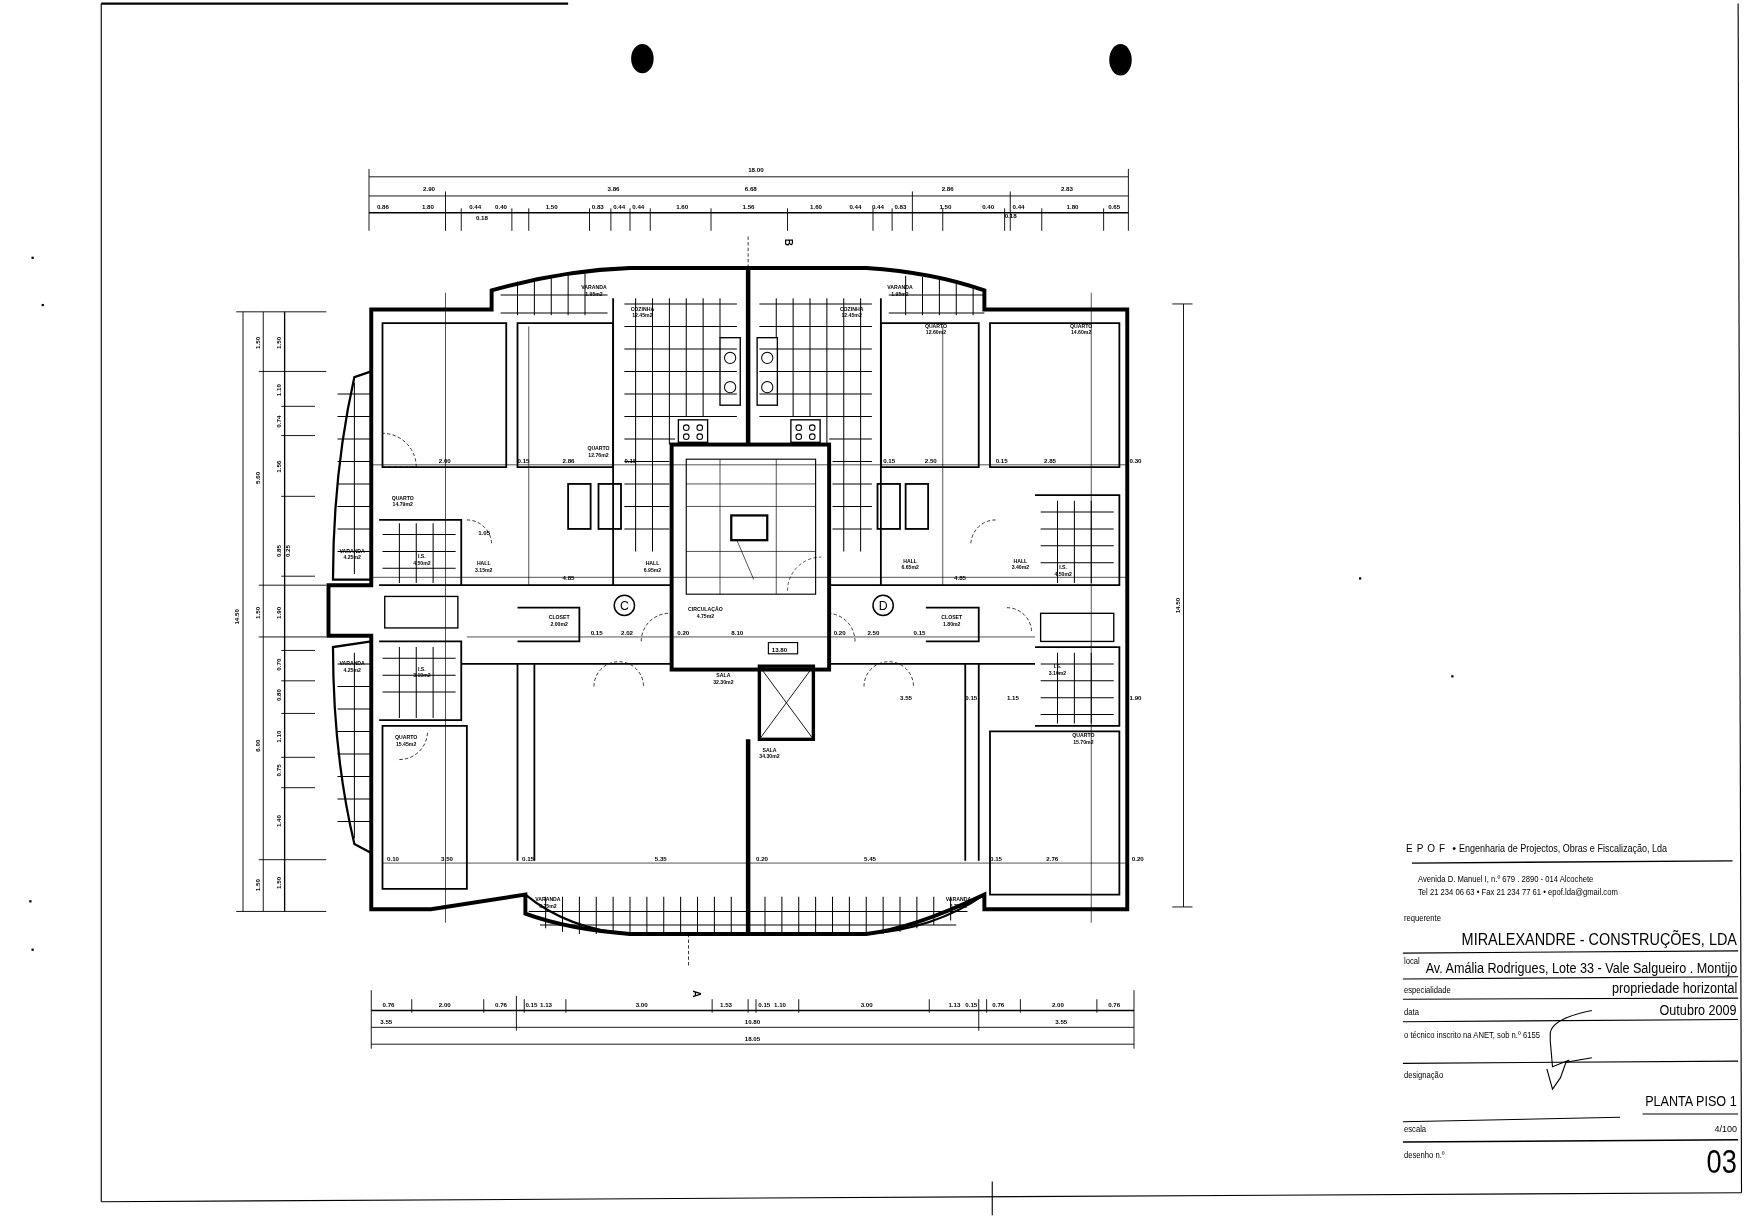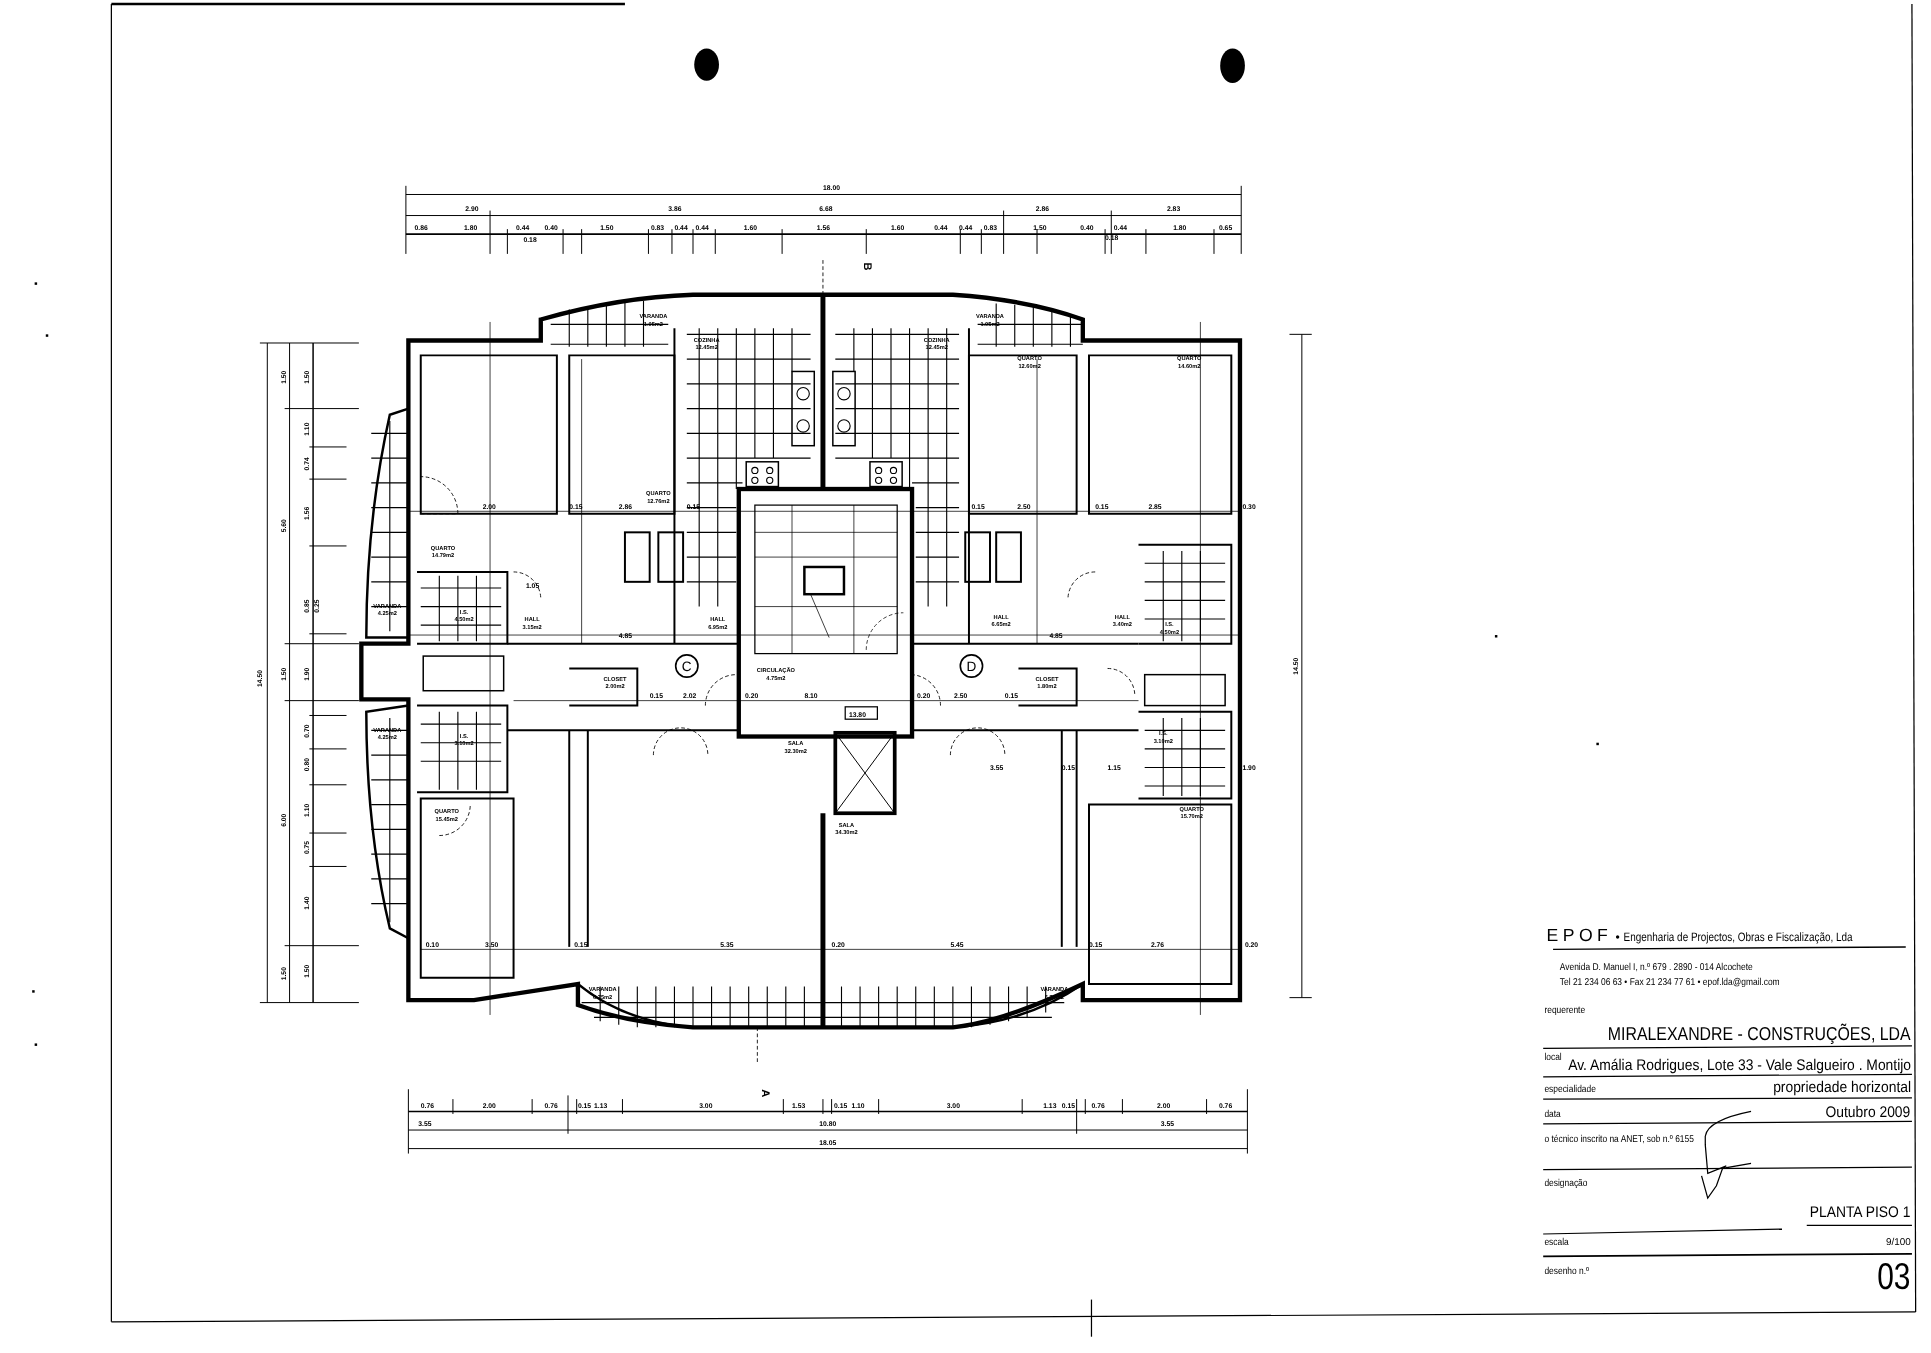--- a/index.html
+++ b/index.html
@@ -4,21 +4,21 @@
 <style>
   html,body{margin:0;padding:0;background:#ffffff;}
   body{width:1755px;height:1230px;overflow:hidden;position:relative;font-family:"Liberation Sans",sans-serif;color:#000;}
   #sheet{position:absolute;left:0;top:0;width:1755px;height:1230px;}
   svg text{font-family:"Liberation Sans",sans-serif;fill:#000;}
   .dim{font-size:5.5px;font-weight:bold;}
   .room{font-size:4.6px;font-weight:bold;}
   .tb{position:absolute;font-family:"Liberation Sans",sans-serif;color:#000;white-space:nowrap;}
   .tb-small{font-size:9px;}
   .tb-company{font-size:11px;}
-  .tb-company b{letter-spacing:4px;font-size:16px;font-weight:normal;}
+  .tb-company b{letter-spacing:4px;font-size:10px;font-weight:normal;}
   .tb-big{font-size:17px;transform:scaleX(0.85);transform-origin:right center;}
   .tb-mid{font-size:14px;transform:scaleX(0.9);transform-origin:right center;}
   .tb-num{font-size:34px;transform:scaleX(0.8);transform-origin:right center;}
   .tb-label{font-size:9px;transform:scaleX(0.85);transform-origin:left center;}
 </style>
 </head>
 <body>
 
 <div id="sheet">
 <svg width="1755" height="1230" viewBox="0 0 1560 1093" xmlns="http://www.w3.org/2000/svg">
@@ -501,17 +501,17 @@
 
 <div class="tb tb-label" style="left:1404px;top:1007px;">data</div>
 <div class="tb tb-mid" style="right:18px;top:1002px;">Outubro 2009</div>
 
 <div class="tb tb-label" style="left:1404px;top:1030px;">o técnico inscrito na ANET, sob n.º 6155</div>
 
 <div class="tb tb-label" style="left:1404px;top:1070px;">designação</div>
 <div class="tb tb-mid" style="right:18px;top:1093px;">PLANTA PISO 1</div>
 
 <div class="tb tb-label" style="left:1404px;top:1124px;">escala</div>
-<div class="tb tb-small" style="right:18px;top:1124px;">9/100</div>
+<div class="tb tb-small" style="right:18px;top:1124px;">4/100</div>
 
 <div class="tb tb-label" style="left:1404px;top:1150px;">desenho n.º</div>
 <div class="tb tb-num" style="right:18px;top:1142px;">03</div>
 </div>
 
 </body></html>

